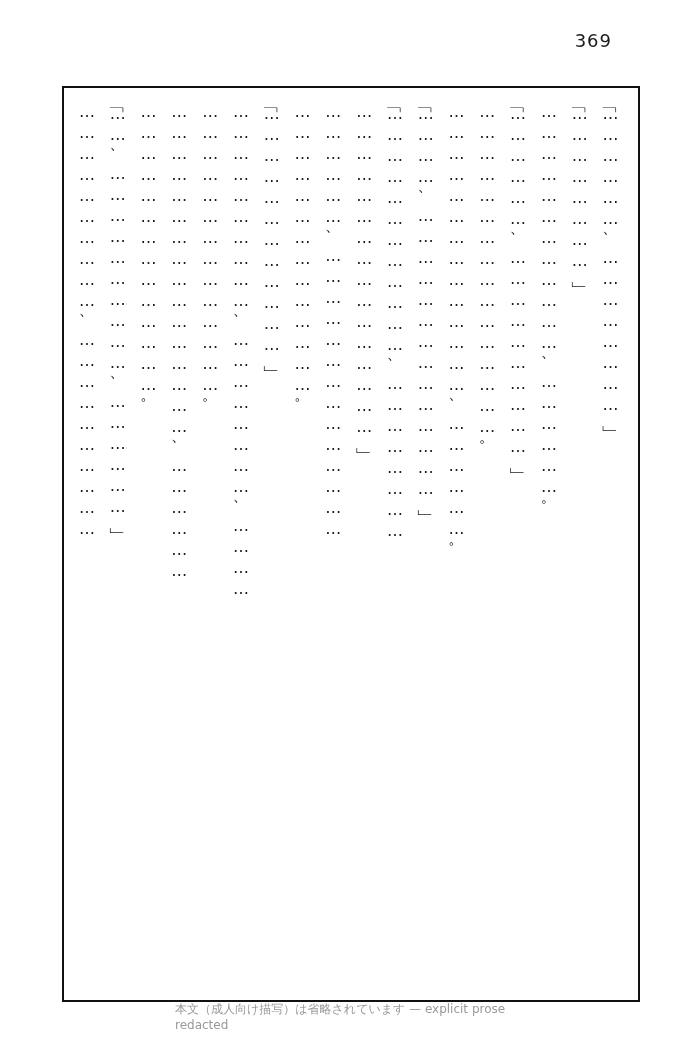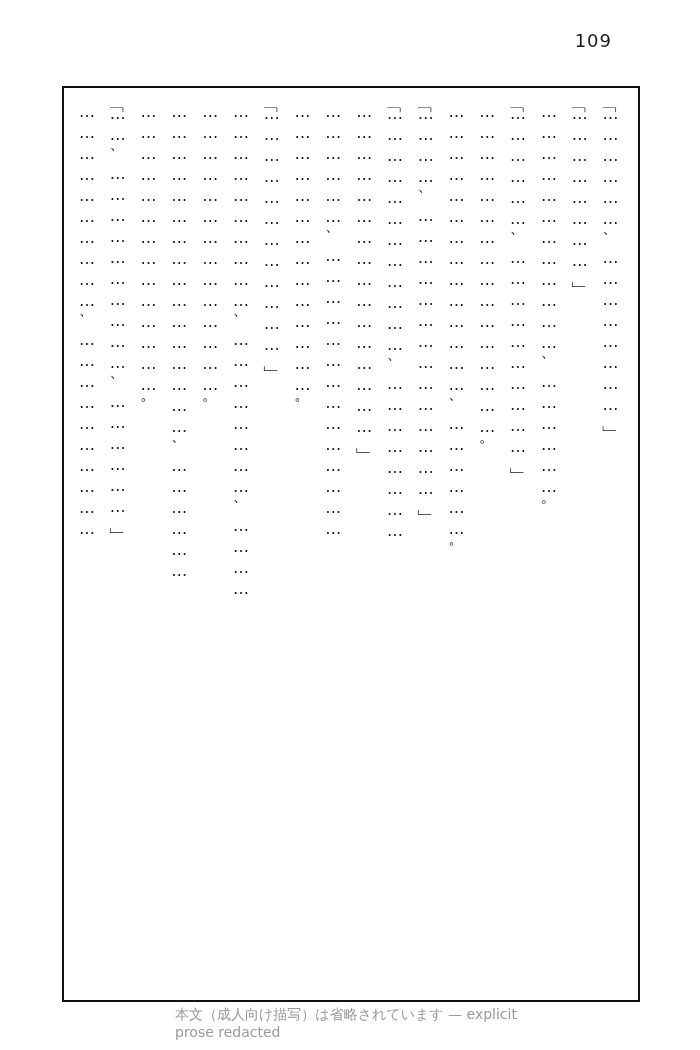--- a/index.html
+++ b/index.html
@@ -42,32 +42,32 @@
     color: #1a1a1a;
     overflow: hidden;
   }
   .text-column {
     margin-left: 6px;
     letter-spacing: 2px;
   }
   .redaction-note {
     position: absolute;
     left: 50%;
-    bottom: 10px;
+    bottom: 18px;
     transform: translateX(-50%);
-    font-size: 14px;
+    font-size: 12px;
     color: #999999;
   }
 </style>
 </head>
 <body>
 
 <div class="page">
 
-  <div class="page-number">109</div>
+  <div class="page-number">369</div>
 
   <div class="frame">
     <div class="text-area" id="text-area">
         <div class="text-column">「………………、……………………」</div>
         <div class="text-column">「……………………」</div>
         <div class="text-column">………………………………、………………。</div>
         <div class="text-column">「………………、…………………………」</div>
         <div class="text-column">…………………………………………。</div>
         <div class="text-column">……………………………………、………………。</div>
         <div class="text-column">「…………、……………………………………」</div>

